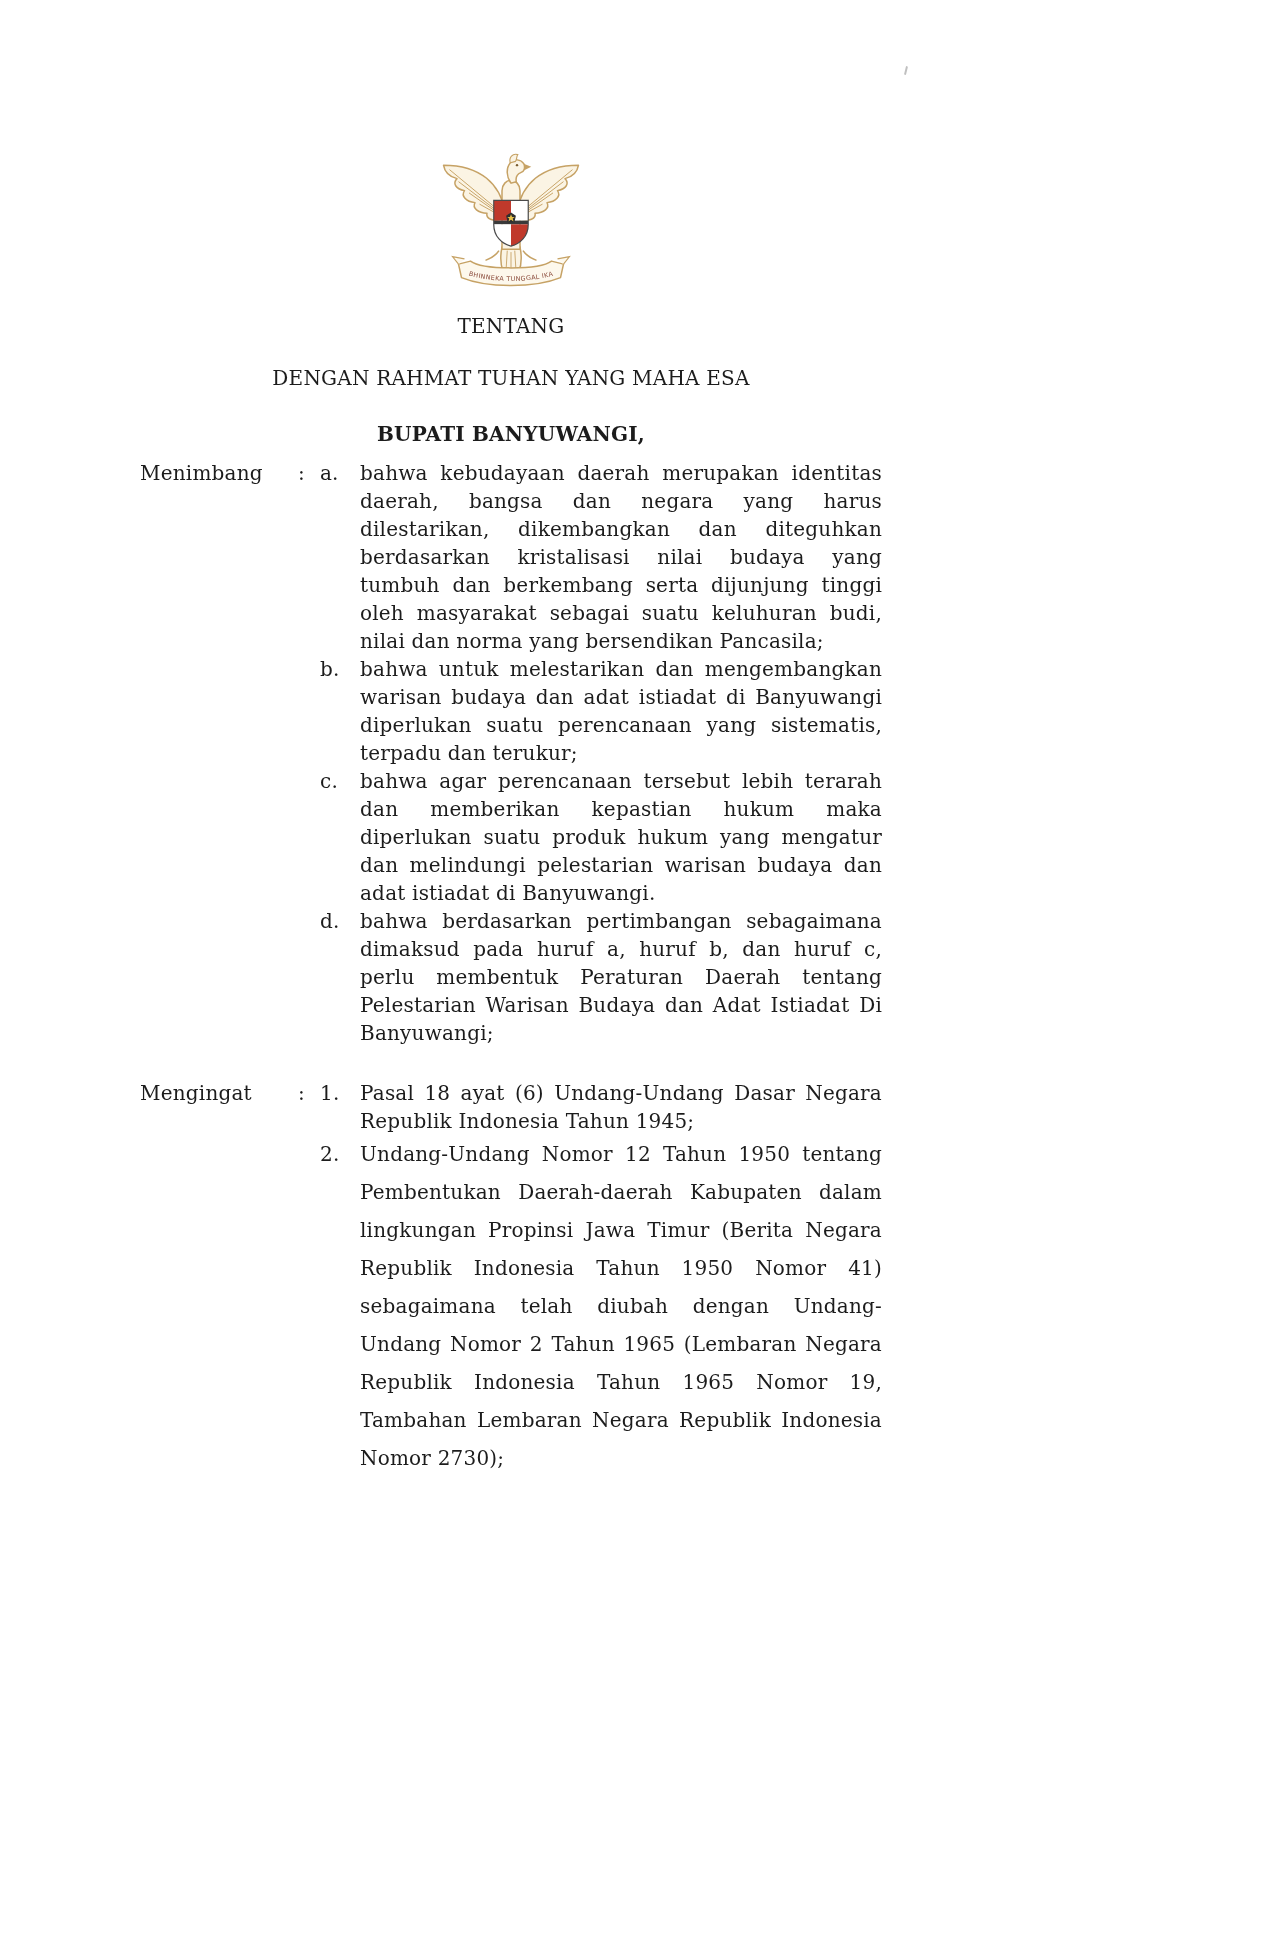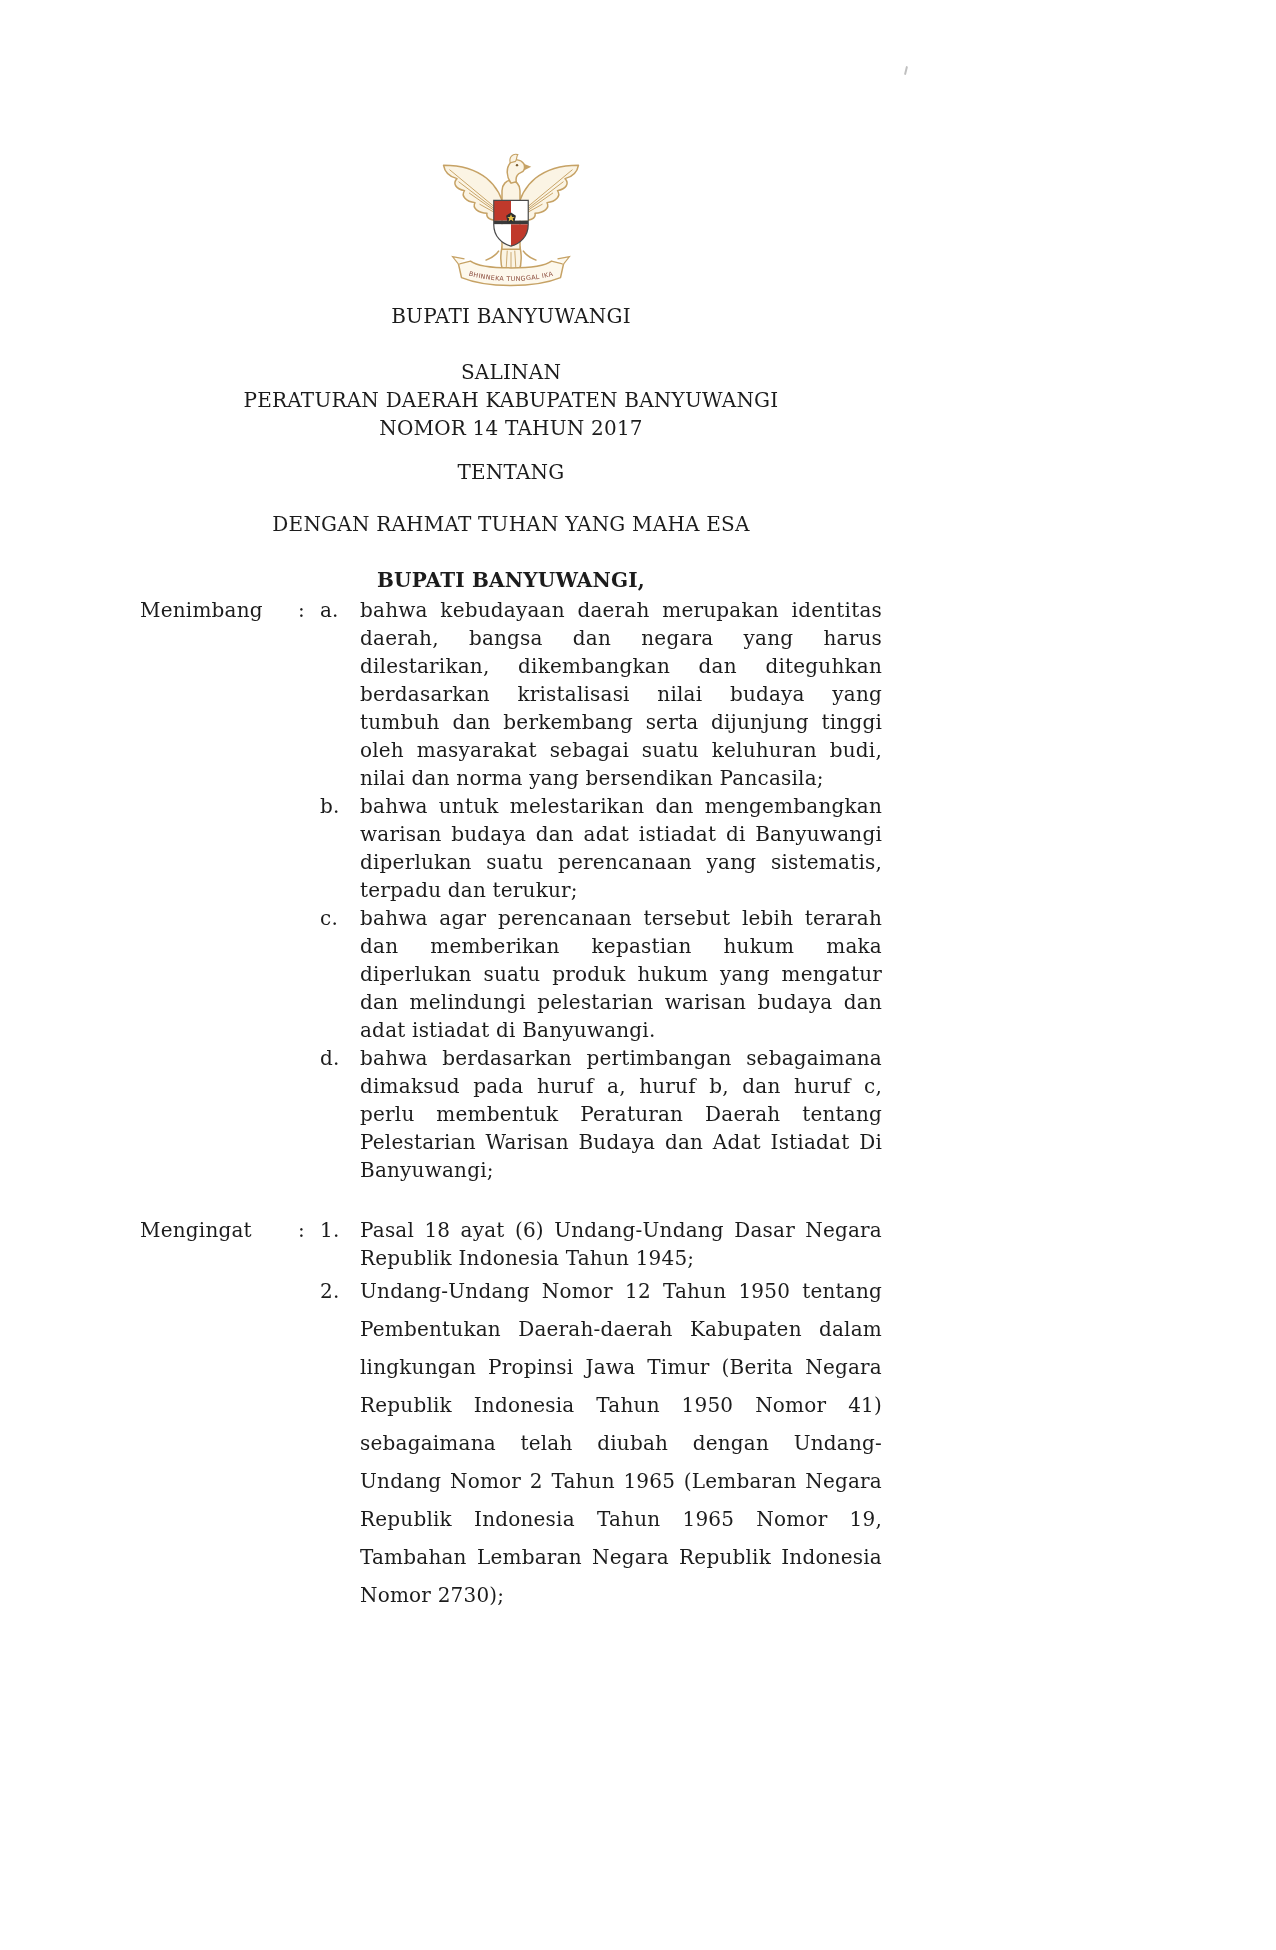--- a/index.html
+++ b/index.html
@@ -35,21 +35,21 @@
   .tentang { margin-top: 16px; }
   .subject { margin-top: 8px; }
   .grace { margin-top: 24px; }
   .authority { margin-top: 28px; font-weight: bold; }
 
   .clause {
     display: flex;
     font-size: 20px;
     line-height: 28px;
     letter-spacing: 0.2px;
-    margin-top: 2px;
+    margin-top: 11px;
   }
   .clause-label { flex: 0 0 158px; width: 158px; }
   .clause-colon { flex: 0 0 22px; width: 22px; }
   .clause-items { flex: 1; min-width: 0; }
   .clause-item { display: flex; }
   .clause-item .marker { flex: 0 0 40px; width: 40px; }
   .clause-item .txt {
     flex: 1;
     margin: 0;
     text-align: justify;
@@ -123,28 +123,22 @@
           <path d="M30,168 L22,158 L38,161 M170,168 L178,158 L162,161" fill="#fdf8ec" stroke="#c6a265" stroke-width="1.5"></path>
           <path id="mottoArc" d="M42,183 Q100,198 158,183" fill="none"></path>
           <text font-size="8.5" fill="#8a4a3a" letter-spacing="0.5" font-family="DejaVu Sans, sans-serif">
             <textPath href="#mottoArc" xlink:href="#mottoArc" startOffset="50%" text-anchor="middle">BHINNEKA TUNGGAL IKA</textPath>
           </text>
         </g>
       </svg>
     </div>
 
     <div class="center hdr">
-      <div>BUPATI BANYUWANGI</div>
     </div>
 
-    <div class="center title-block">
-      <div>SALINAN</div>
-      <div>PERATURAN DAERAH KABUPATEN BANYUWANGI</div>
-      <div>NOMOR 14 TAHUN 2017</div>
-    </div>
 
     <div class="center tentang">TENTANG</div>
     <div class="center grace">DENGAN RAHMAT TUHAN YANG MAHA ESA</div>
     <div class="center authority">BUPATI BANYUWANGI,</div>
 
     <div class="clause menimbang">
       <div class="clause-label">Menimbang</div>
       <div class="clause-colon">:</div>
       <div class="clause-items">
         <div class="clause-item">

